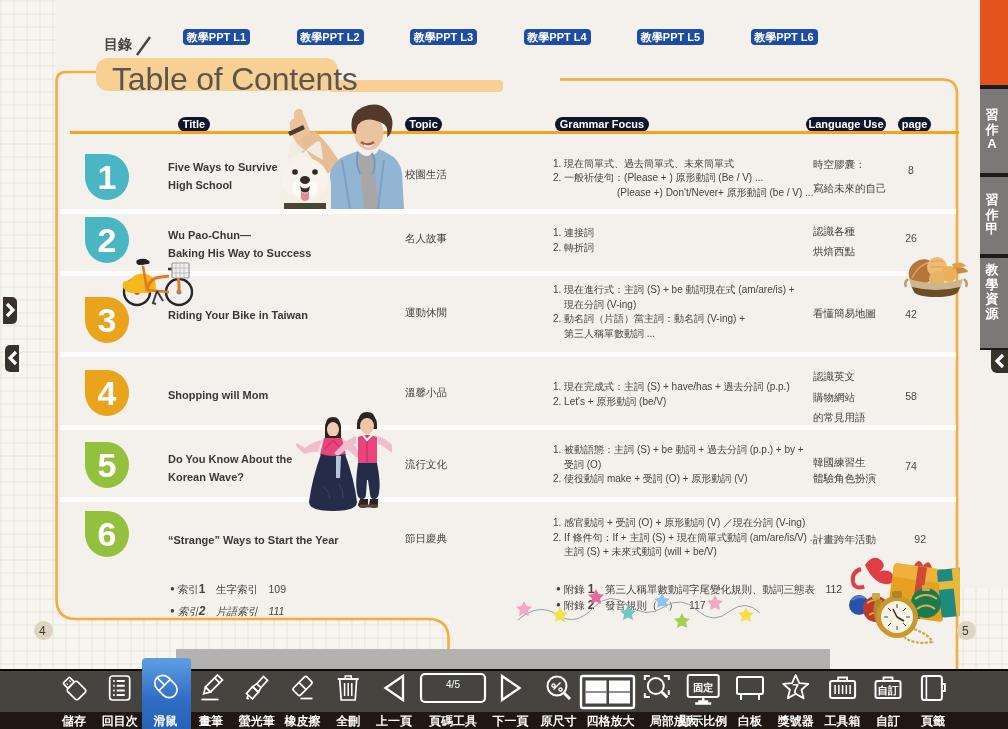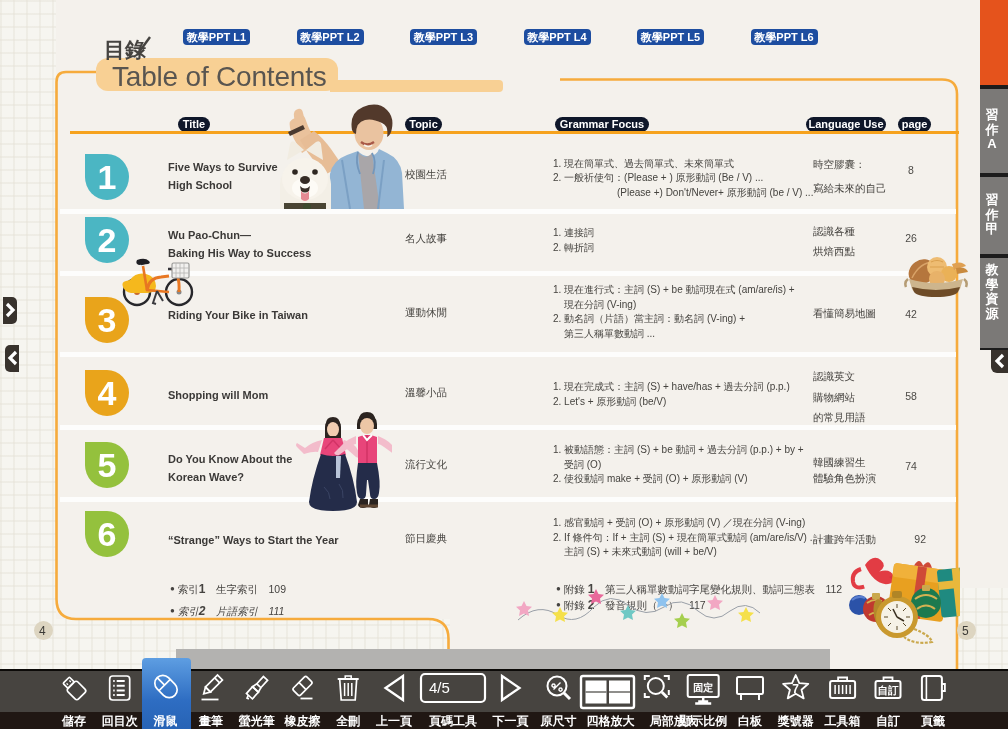--- a/index.html
+++ b/index.html
@@ -37,22 +37,22 @@
 <div class="abs" style="left:957px; top:0; width:51px; height:588px; background:#f4f1ec;"></div>
 <div class="abs plain" style="left:450px; top:619px; width:507px; height:50px;"></div>
 
 <svg class="abs" style="left:0; top:0;" width="1008" height="729" viewBox="0 0 1008 729" fill="none">
   <path d="M96,72 H66 Q56.5,72 56.5,82 V599 Q56.5,619 76,619 H428 Q448.5,619 448.5,639 V669" stroke="#f6ab3c" stroke-width="2.6"></path>
   <path d="M560,79.5 H942 Q957,79.5 957,94 V669" stroke="#f6ab3c" stroke-width="2.6"></path>
 </svg>
 
 <div class="abs" style="left:96px; top:58px; width:242px; height:33px; background:#f8d094; border-radius:12px;"></div>
 <div class="abs" style="left:330px; top:80px; width:173px; height:11.5px; background:#f8d094; border-radius:0 4px 4px 0;"></div>
-<div class="abs" style="left:112px; top:61px; font-size:28px; color:#595550; letter-spacing:-0.2px;">Table of Contents</div>
-<div class="abs cjk" style="left:104px; top:36px; font-size:21px; font-weight:bold; color:#454340;">目錄</div>
+<div class="abs" style="left:112px; top:61px; font-size:32px; color:#595550; letter-spacing:-0.2px;">Table of Contents</div>
+<div class="abs cjk" style="left:104px; top:36px; font-size:14px; font-weight:bold; color:#454340;">目錄</div>
 <svg class="abs" style="left:133px; top:36px;" width="20" height="20">
     <path d="M17,1 L4,19" stroke="#454340" stroke-width="2.4"></path>
   </svg>
 
 <div class="ppt cjk" style="left:183px;">教學PPT L1</div>
 <div class="ppt cjk" style="left:296.5px;">教學PPT L2</div>
 <div class="ppt cjk" style="left:410px;">教學PPT L3</div>
 <div class="ppt cjk" style="left:523.5px;">教學PPT L4</div>
 <div class="ppt cjk" style="left:637px;">教學PPT L5</div>
 <div class="ppt cjk" style="left:750.5px;">教學PPT L6</div>
@@ -401,21 +401,21 @@
     <path d="M-4.5,-7 v-3.5 h9 v3.5" stroke-width="1.8"></path>
     <text x="0" y="6" font-size="10.5" font-weight="bold" fill="#fff" stroke="none" text-anchor="middle">自訂</text>
   </g>
 
   <g transform="translate(931.9,19)">
     <rect x="-10" y="-12" width="20" height="24" rx="2.5" stroke-width="2"></rect>
     <path d="M-5.5,-12 v24" stroke-width="1.6"></path>
     <path d="M10,-4 h3 v7 h-3" stroke-width="1.8"></path>
   </g>
 </svg>
-<div class="abs" style="left:429px; top:679px; width:48px; text-align:left; font-size:15px; color:#fff;">4/5</div>
+<div class="abs" style="left:429px; top:679px; width:48px; text-align:center; font-size:10px; color:#fff;">4/5</div>
 
 <div class="lbl" style="left:39.0px; width:70px;">儲存</div>
 <div class="lbl" style="left:84.7px; width:70px;">回目次</div>
 <div class="lbl" style="left:130.4px; width:70px;">滑鼠</div>
 <div class="lbl" style="left:176.0px; width:70px;">畫筆</div>
 <div class="lbl" style="left:221.8px; width:70px;">螢光筆</div>
 <div class="lbl" style="left:267.5px; width:70px;">橡皮擦</div>
 <div class="lbl" style="left:313.2px; width:70px;">全刪</div>
 <div class="lbl" style="left:358.9px; width:70px;">上一頁</div>
 <div class="lbl" style="left:418.0px; width:70px;">頁碼工具</div>

